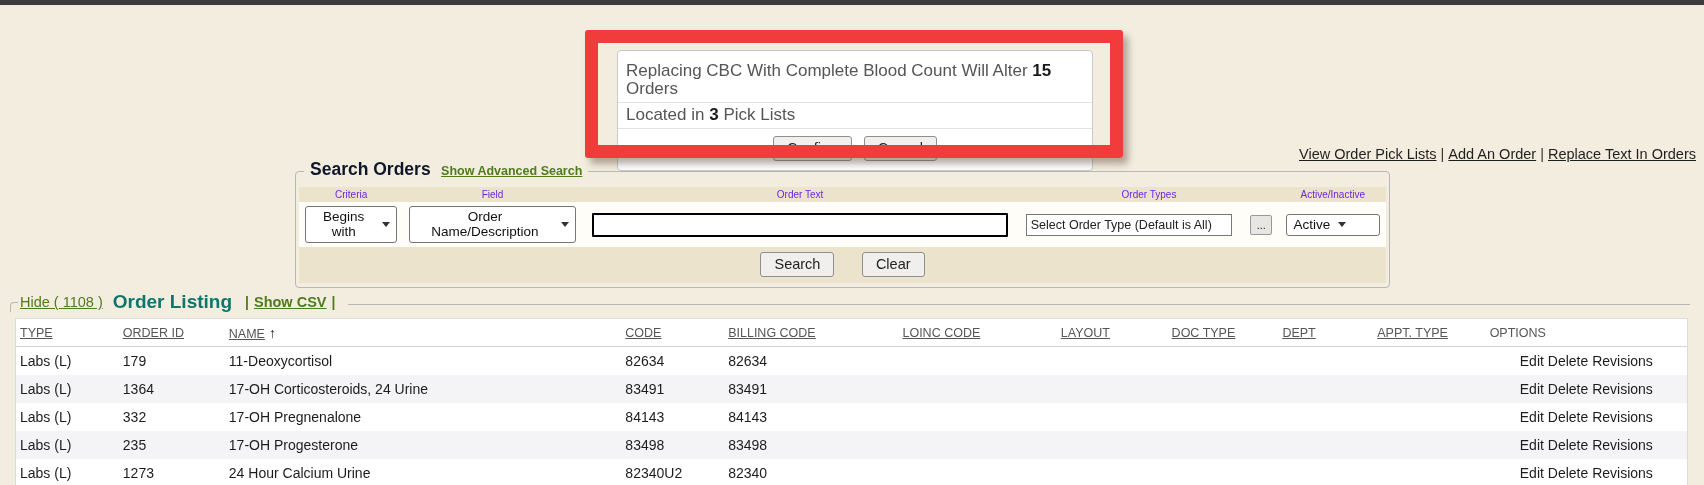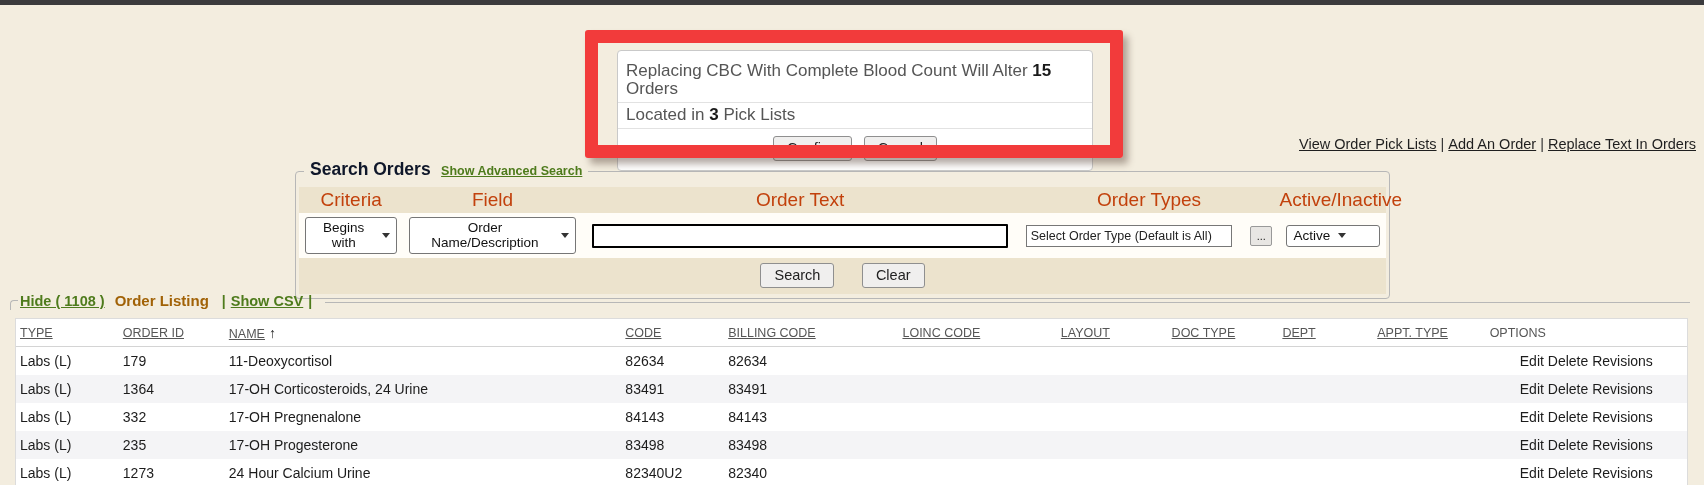--- a/index.html
+++ b/index.html
@@ -40,41 +40,41 @@
     display:flex;justify-content:center;gap:12px;padding:7px 0 9px 0;
   }
   .btn{
     font-family:inherit;font-size:14.5px;color:#222;
     background:#f0efee;border:1px solid #8f8f8f;border-radius:3px;
     padding:2px 13px;line-height:19px;cursor:pointer;
   }
 
   
   .nav-links{
-    position:absolute;top:136px;right:8px;font-size:14.5px;color:#333;
+    position:absolute;top:146px;right:8px;font-size:14.5px;color:#333;
     white-space:nowrap;z-index:1;
   }
   .nav-links a{color:#1f1f1f;text-decoration:underline;cursor:pointer;}
   .nav-sep{color:#333;margin:0 4px;}
 
   
   .search-fs{
     position:absolute;left:295px;top:171px;width:1095px;
     border:1px solid #b7b7b7;border-radius:4px;box-sizing:border-box;
     padding:15px 3px 4px 3px;background:#f3eddf;
   }
   .search-legend{
     position:absolute;left:8px;top:-13px;padding:0 6px;background:#f3eddf;
     white-space:nowrap;
   }
   .search-title{color:#0f172a;font-size:17.5px;font-weight:bold;}
   .adv-link{color:#4e7b1c;font-size:12.5px;font-weight:bold;text-decoration:underline;cursor:pointer;margin-left:6px;}
   .search-table{width:100%;border-collapse:collapse;table-layout:fixed;}
   .search-table th{
-    background:#ece3cd;font-weight:normal;font-size:19px;color:#c2410c;
+    background:#ece3cd;font-weight:normal;font-size:10px;color:#6d28d9;
     padding:2px 0;text-align:center;
   }
   .search-table td{background:#fffdf8;text-align:center;padding:4px 2px;vertical-align:middle;}
   .search-table .btnrow td{background:#ece3cd;padding:5px 0 6px 0;}
   .c-criteria{width:9.6%;} .c-field{width:16.4%;} .c-stext{width:40.2%;}
   .c-otypes{width:24%;} .c-active{width:9.8%;}
 
   .fakeselect{
     display:inline-flex;align-items:center;justify-content:flex-start;
     background:#fff;border:1px solid #767676;border-radius:3px;
@@ -103,22 +103,22 @@
     border:1px solid #999;border-radius:2px;width:22px;height:20px;line-height:10px;
     cursor:pointer;padding:0;
   }
 
   
   .listing-head{
     position:absolute;left:10px;top:291px;right:14px;
     display:flex;align-items:center;white-space:nowrap;z-index:1;
   }
   .corner-stub{width:7px;height:9px;border-top:1px solid #b7b7b7;border-left:1px solid #b7b7b7;border-top-left-radius:4px;margin-top:9px;}
-  .hide-link{color:#4e7b1c;font-size:14.5px;font-weight:bold;text-decoration:underline;cursor:pointer;margin-left:2px;}
-  .listing-title{color:#a16207;font-size:15px;font-weight:bold;margin:0 8px 0 10px;}
+  .hide-link{color:#4e7b1c;font-size:14.5px;font-weight:normal;text-decoration:underline;cursor:pointer;margin-left:2px;}
+  .listing-title{color:#0f766e;font-size:19px;font-weight:bold;margin:0 8px 0 10px;}
   .listing-sep{color:#4e7b1c;font-size:14px;font-weight:bold;margin:0 5px;}
   .csv-link{color:#4e7b1c;font-size:14.5px;font-weight:bold;text-decoration:underline;cursor:pointer;}
   .legend-rule{flex:1;border-top:1px solid #b7b7b7;margin-left:8px;margin-top:4px;}
 
   
   .order-table-wrap{
     position:absolute;left:15px;top:318px;width:1673px;height:300px;
     background:#fff;border:1px solid #dcdcdc;box-sizing:border-box;
   }
   .order-table{width:100%;border-collapse:collapse;table-layout:fixed;font-size:14px;}

